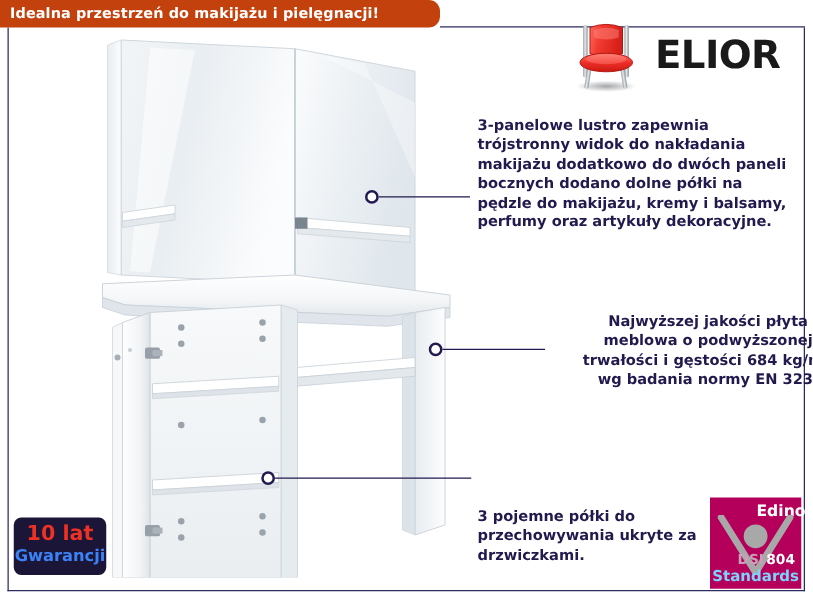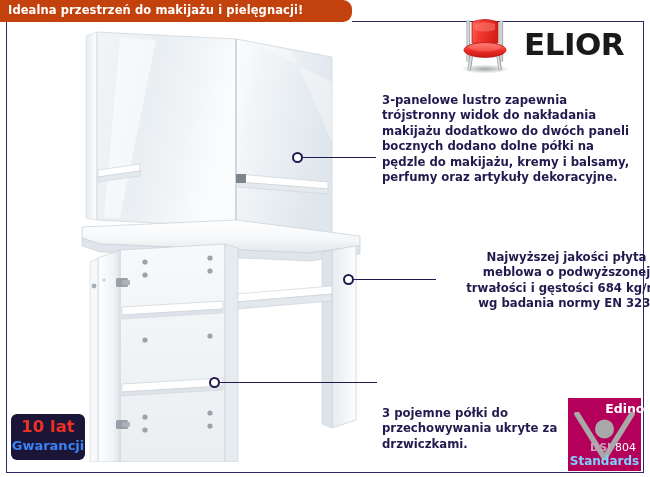--- a/index.html
+++ b/index.html
@@ -194,21 +194,21 @@
     font-size: 11px;
     font-weight: bold;
     font-family: "DejaVu Sans", sans-serif;
   }
   .edinos-804 {
     position: absolute;
     right: 5px;
     top: 43px;
     color: #ffffff;
     font-size: 11px;
-    font-weight: normal;
+    font-weight: bold;
     font-family: "DejaVu Sans", sans-serif;
   }
   .edinos-standards {
     position: absolute;
     left: 0;
     top: 56px;
     width: 73px;
     text-align: center;
     color: #7dd3fc;
     font-size: 12px;

